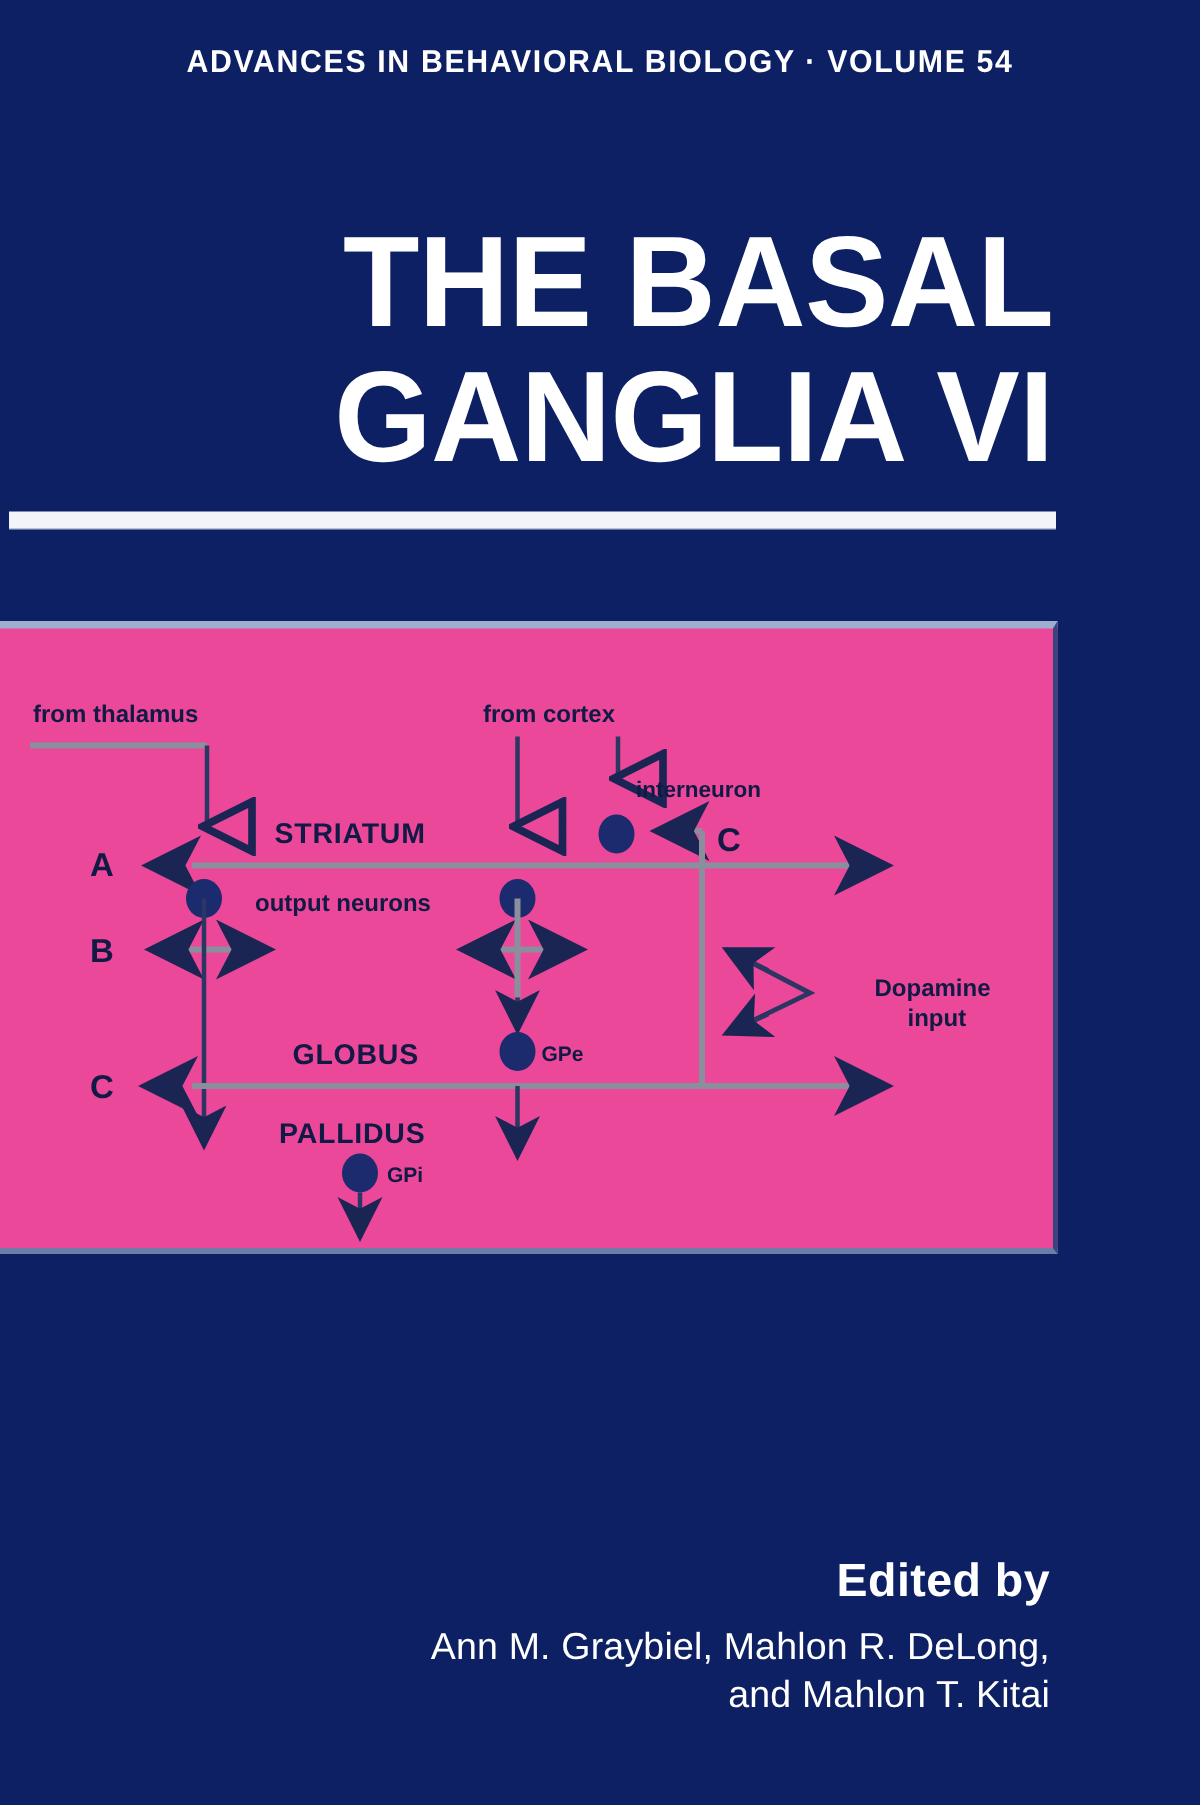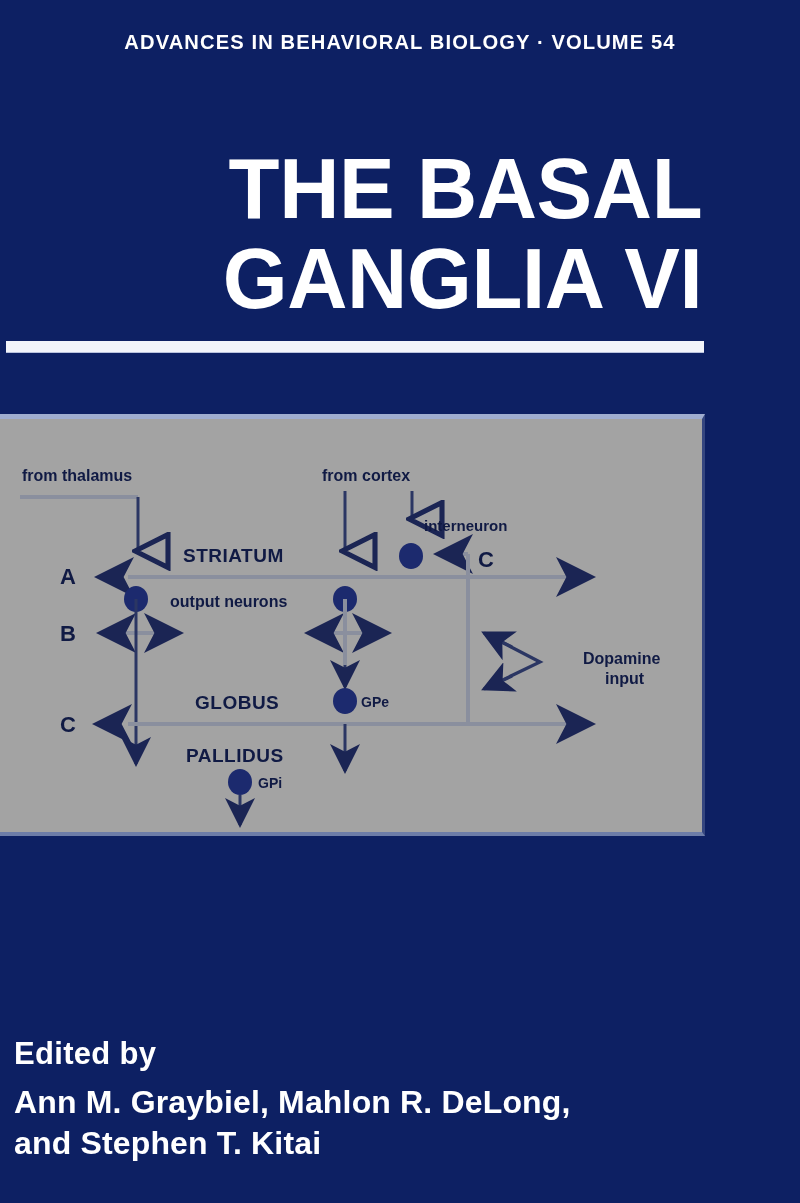--- a/index.html
+++ b/index.html
@@ -62,53 +62,53 @@
     box-shadow: 0 1px 0 #b9c2dd;
   }
 
   
   #figure-panel {
     position: absolute;
     left: 0px;
     top: 414px;
     width: 705px;
     height: 422px;
-    background: #a3a3a3;
+    background: #ec4899;
     border-top: 5px solid #9fadd0;
     border-right: 3px solid #35467f;
     border-bottom: 4px solid #6d7da8;
     box-sizing: border-box;
   }
   #diagram {
     position: absolute;
     left: 0;
     top: 0;
     width: 705px;
     height: 422px;
     display: block;
   }
 
   
   #editors-block {
     position: absolute;
-    left: 14px;
+    left: 0;
     top: 1036px;
     width: 700px;
-    text-align: left;
+    text-align: right;
     color: #ffffff;
   }
   #edited-by {
     font-size: 31px;
     font-weight: bold;
     letter-spacing: 0.01em;
     line-height: 1.15;
   }
   .editor-line {
-    font-size: 32px;
-    font-weight: bold;
+    font-size: 25px;
+    font-weight: normal;
     letter-spacing: 0.005em;
     line-height: 1.28;
     white-space: nowrap;
   }
   #editors-names { margin-top: 10px; }
 </style>
 </head>
 <body>
 
 <div id="cover">
@@ -203,17 +203,17 @@
         <path d="M240,376 L240,406" stroke="#2b3663" stroke-width="3" fill="none" marker-end="url(#arrD)"></path>
 
       </g>
     </svg>
   </div>
 
   <div id="editors-block">
     <div id="edited-by">Edited by</div>
     <div id="editors-names">
       <div class="editor-line">Ann M. Graybiel, Mahlon R. DeLong,</div>
-      <div class="editor-line">and Stephen T. Kitai</div>
+      <div class="editor-line">and Mahlon T. Kitai</div>
     </div>
   </div>
 
 </div>
 
 </body></html>

